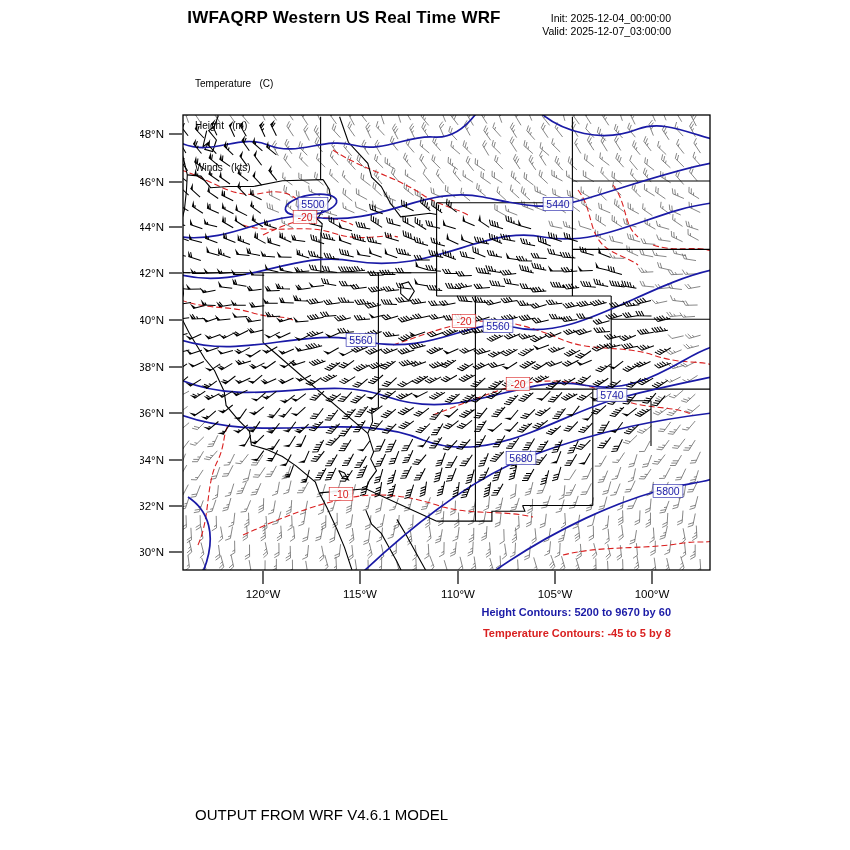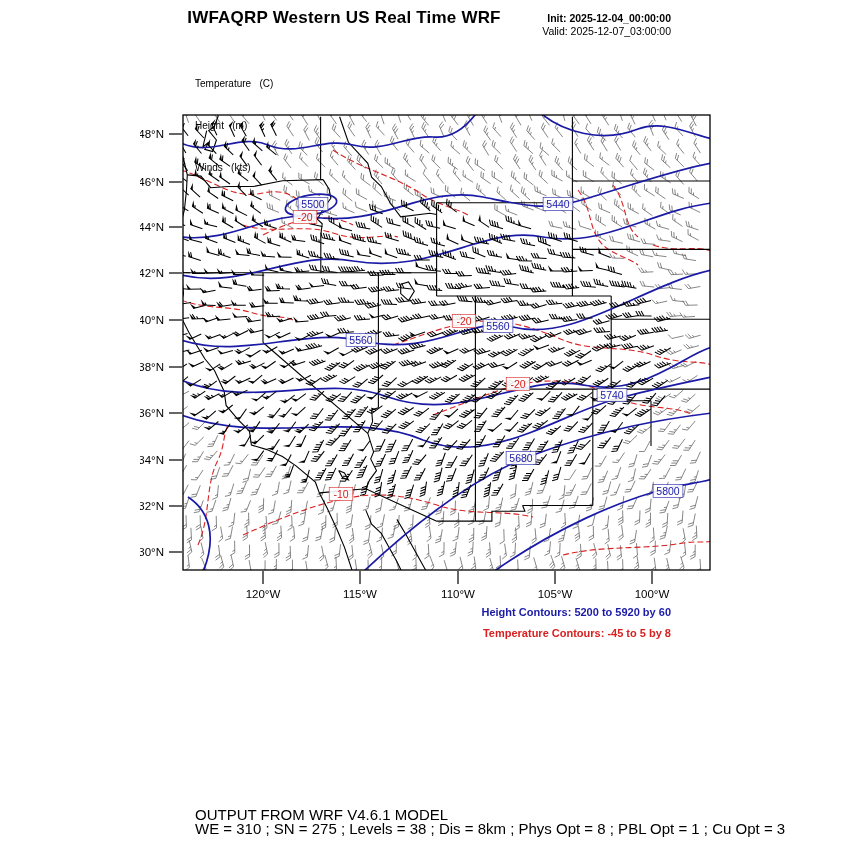--- a/index.html
+++ b/index.html
@@ -1,21 +1,21 @@
 <!DOCTYPE html>
 <html><head>
 <meta charset="utf-8">
 <style>
   html,body{margin:0;padding:0;background:#ffffff;}
   .page{position:relative;width:816px;height:850px;background:#fff;overflow:hidden;
         font-family:"Liberation Sans", sans-serif;color:#000;}
   .title{position:absolute;left:94px;top:8px;width:500px;text-align:center;
          font-size:17px;font-weight:bold;letter-spacing:.2px;}
   .initblock{position:absolute;right:145px;top:12px;text-align:right;font-size:10.5px;line-height:13px;}
-  .initblock .init{font-weight:bold;}
+  .initblock .init{font-weight:normal;}
   .legend{position:absolute;left:195px;top:49px;font-size:10px;line-height:14px;white-space:pre;}
   .cap{position:absolute;right:145px;font-size:11px;font-weight:bold;text-align:right;}
   .cap-h{top:606px;}
   .cap-t{top:627px;}
   .footer{position:absolute;left:195px;top:808px;font-size:15px;line-height:14px;}
   svg{position:absolute;left:140px;top:108px;}
   text{font-family:"Liberation Sans", sans-serif;}
 </style>
 </head>
 <body>
@@ -168,20 +168,19 @@
         <text x="177" y="483" text-anchor="middle" font-size="11.5px" fill="#000">115°W</text>
         <line x1="275" y1="456" x2="275" y2="469" stroke="#000" stroke-width="1.2"></line>
         <text x="275" y="483" text-anchor="middle" font-size="11.5px" fill="#000">110°W</text>
         <line x1="372" y1="456" x2="372" y2="469" stroke="#000" stroke-width="1.2"></line>
         <text x="372" y="483" text-anchor="middle" font-size="11.5px" fill="#000">105°W</text>
         <line x1="469" y1="456" x2="469" y2="469" stroke="#000" stroke-width="1.2"></line>
         <text x="469" y="483" text-anchor="middle" font-size="11.5px" fill="#000">100°W</text>
       </g>
     </svg>
 
-  <div class="cap cap-h" style="color: rgb(26, 26, 166);">Height Contours: 5200 to 5920 by 60</div>
+  <div class="cap cap-h" style="color: rgb(26, 26, 166);">Height Contours: 5200 to 9670 by 60</div>
   <div class="cap cap-t" style="color: rgb(217, 32, 32);">Temperature Contours: -45 to 5 by 8</div>
 
   <div class="footer">
     <div>OUTPUT FROM WRF V4.6.1 MODEL</div>
-    <div>WE = 310 ; SN = 275 ; Levels = 38 ; Dis = 8km ; Phys Opt = 8 ; PBL Opt = 1 ; Cu Opt = 3</div>
   </div>
 </div>
 
 </body></html>

